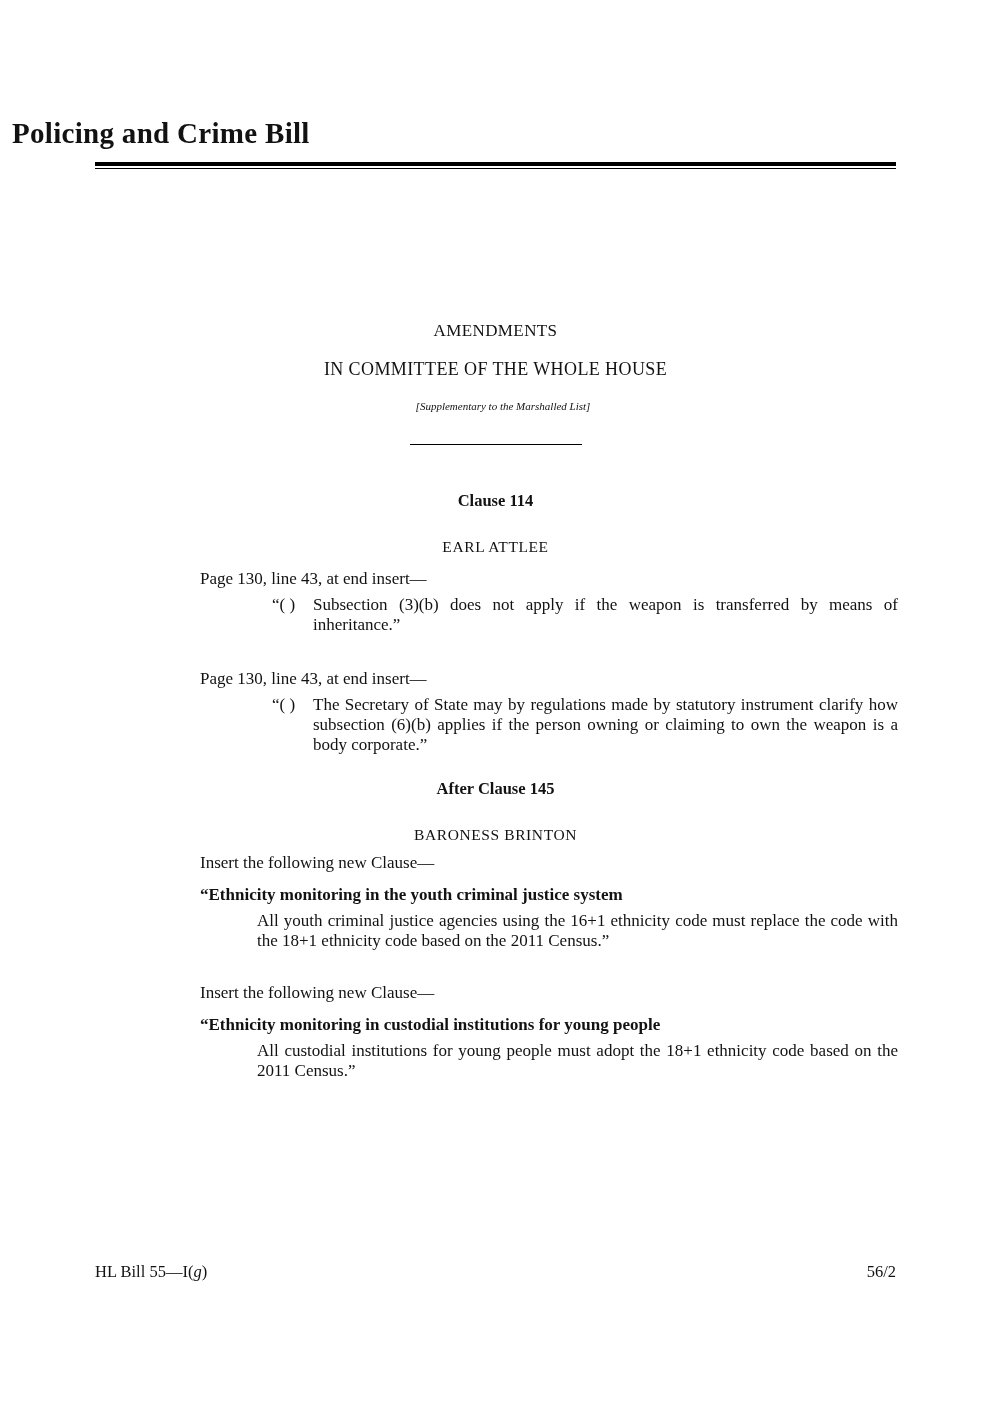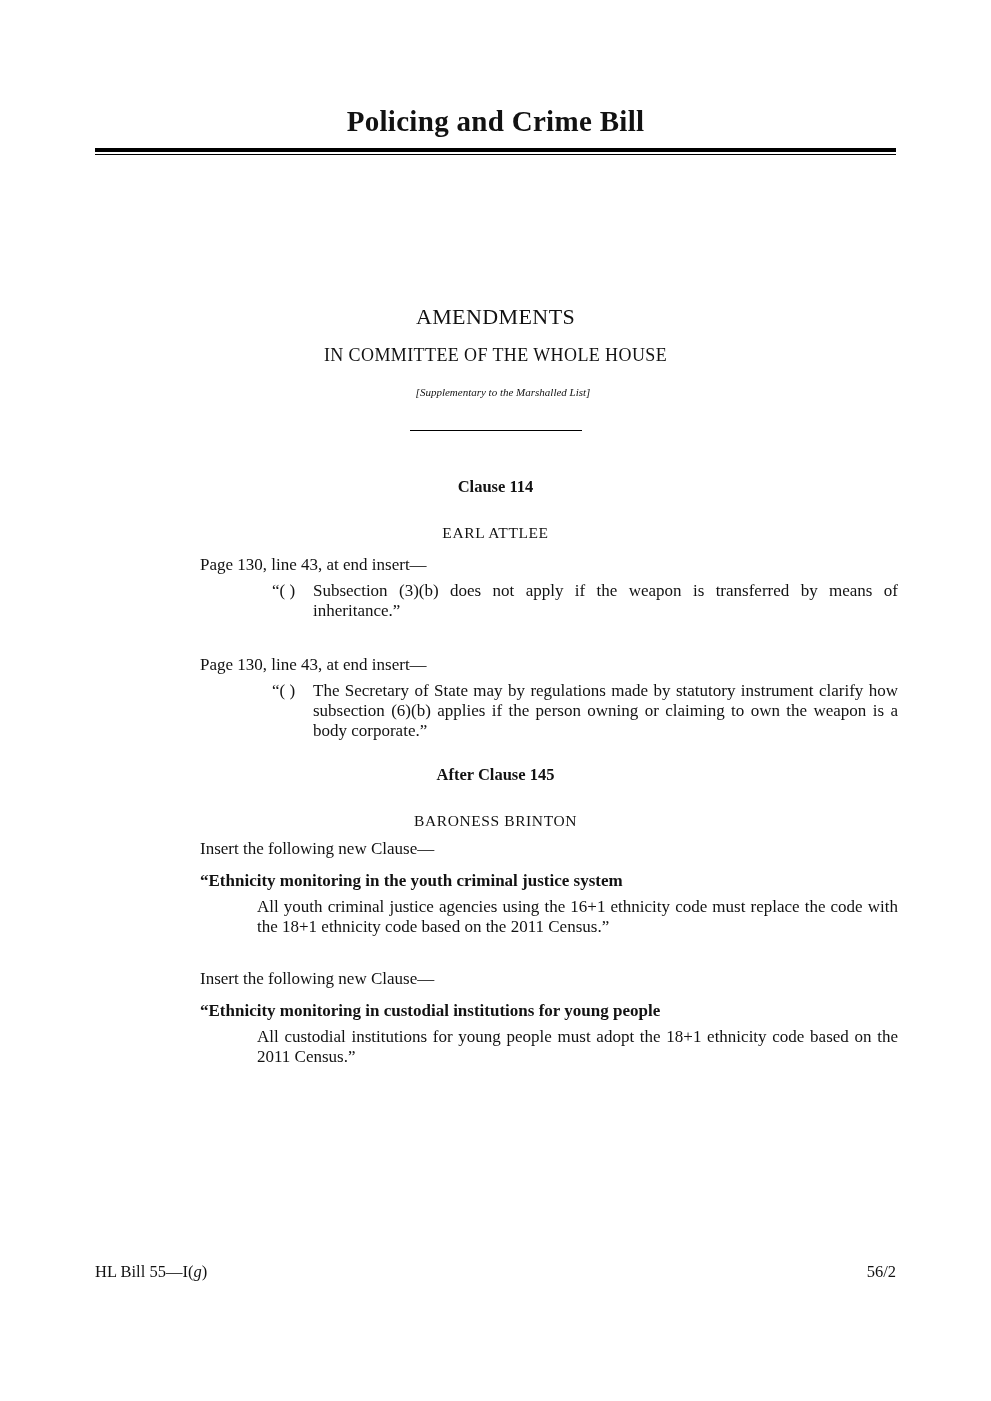--- a/index.html
+++ b/index.html
@@ -6,33 +6,33 @@
   html, body { margin: 0; padding: 0; }
   body {
     width: 991px; height: 1401px;
     background: #ffffff;
     font-family: "Liberation Serif", "DejaVu Serif", serif;
     color: #121212;
   }
   .page { position: relative; width: 991px; height: 1401px; overflow: hidden; background: #fff; }
 
   .title {
-    margin: 0; padding-top: 105px;
-    text-align: center;
+    margin: 12px; padding-top: 105px;
+    text-align: left;
     font-size: 29px; font-weight: 700; letter-spacing: 0.3px;
   }
   .double-rule {
     margin: 10px 95px 0 95px;
     height: 7px;
     border-top: 4px solid #000;
     border-bottom: 1px solid #000;
   }
 
   .front-block { margin-top: 152px; text-align: center; }
-  .caps-line { font-size: 22px; letter-spacing: 0.4px; line-height: 20px; margin-bottom: 18px; }
+  .caps-line { font-size: 17px; letter-spacing: 0.4px; line-height: 20px; margin-bottom: 18px; }
   .caps-line.big { font-size: 18px; }
   .ital-line { font-style: italic; font-size: 11px; line-height: 19px; margin-top: 10px; padding-left: 15px; }
   .divider { width: 172px; margin: 28px auto 0 auto; border-top: 1px solid #000; height: 0; }
 
   .clause-heading { text-align: center; font-weight: 700; font-size: 16.5px; line-height: 20px; margin-top: 46px; }
   .sponsor { text-align: center; font-size: 15.5px; letter-spacing: 0.6px; line-height: 20px; margin-top: 26px; }
 
   .leadin { margin: 12px 95px 0 200px; font-size: 17px; line-height: 20px; }
   .leadin.gap { margin-top: 34px; }
   .leadin.gap2 { margin-top: 32px; }

